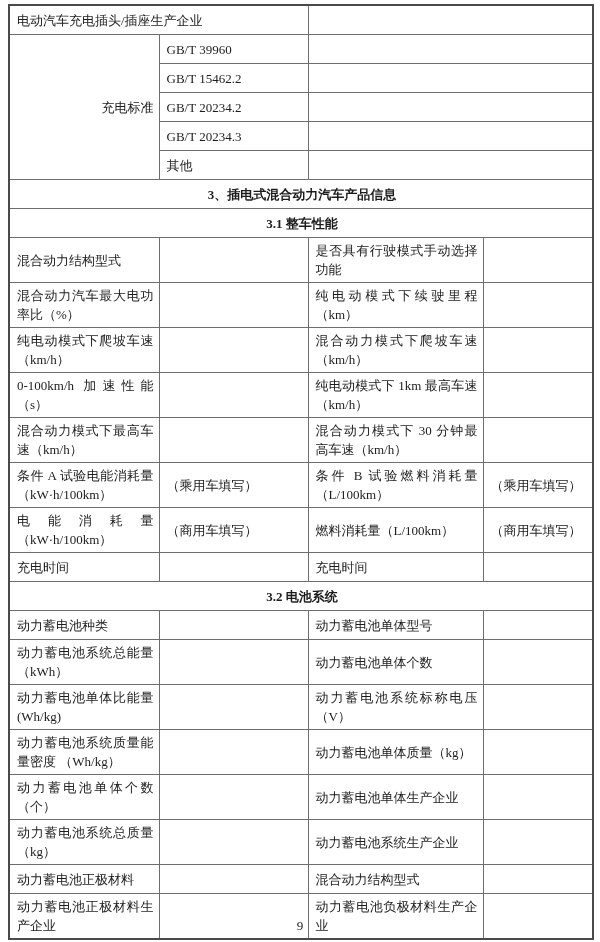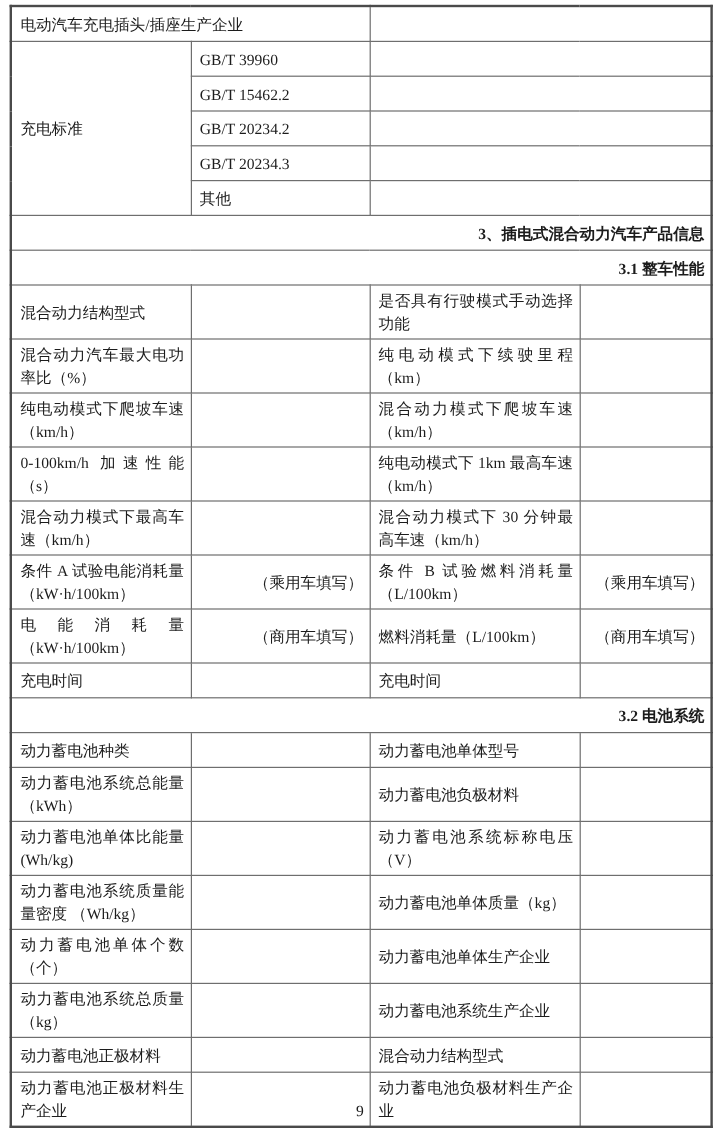--- a/index.html
+++ b/index.html
@@ -33,29 +33,29 @@
     padding: 3px 5px 3px 7px;
     vertical-align: middle;
     height: 22px;            
     overflow: hidden;
     word-break: break-word;
   }
   td.label {
     text-align: justify;
   }
   td.value {
-    text-align: right;
+    text-align: left;
   }
   td.section-title {
     font-weight: bold;
+    text-align: center;
+    padding-left: 7px;
+  }
+  td.merged-label {
     text-align: right;
-    padding-left: 7px;
-  }
-  td.merged-label {
-    text-align: left;
     vertical-align: middle;
   }
   .page-number {
     position: absolute;
     left: 0;
     right: 0;
     top: 918px;
     text-align: center;
     font-size: 13px;
     color: #1c1c1c;
@@ -157,21 +157,21 @@
         </tr>
         <tr>
           <td class="label">动力蓄电池种类</td>
           <td class="value"></td>
           <td class="label">动力蓄电池单体型号</td>
           <td class="value"></td>
         </tr>
         <tr>
           <td class="label">动力蓄电池系统总能量（kWh）</td>
           <td class="value"></td>
-          <td class="label">动力蓄电池负极材料</td>
+          <td class="label">动力蓄电池单体个数</td>
           <td class="value"></td>
         </tr>
         <tr>
           <td class="label">动力蓄电池单体比能量(Wh/kg)</td>
           <td class="value"></td>
           <td class="label">动力蓄电池系统标称电压（V）</td>
           <td class="value"></td>
         </tr>
         <tr>
           <td class="label">动力蓄电池系统质量能量密度 （Wh/kg）</td>

